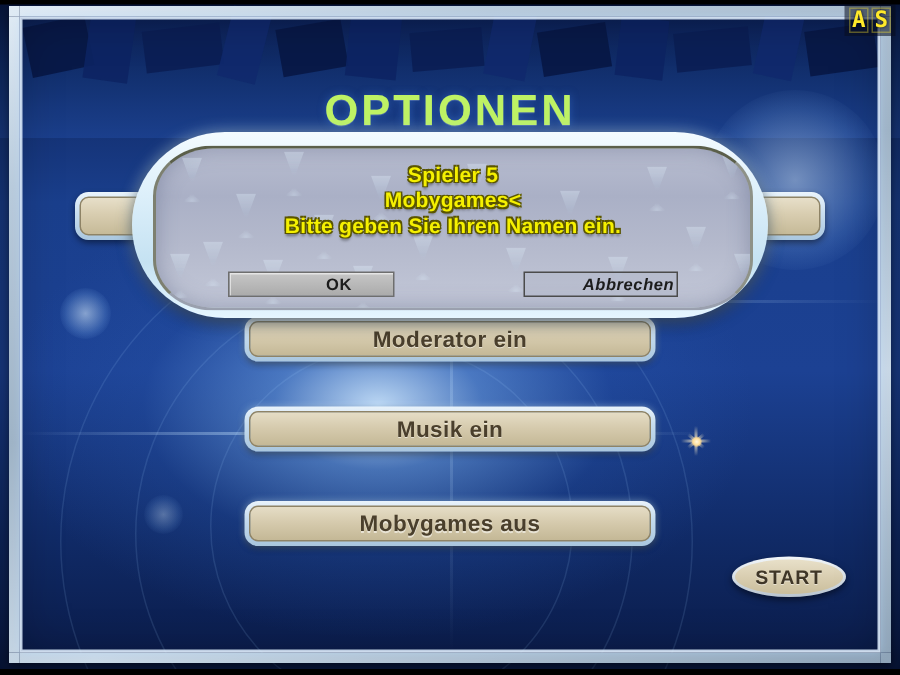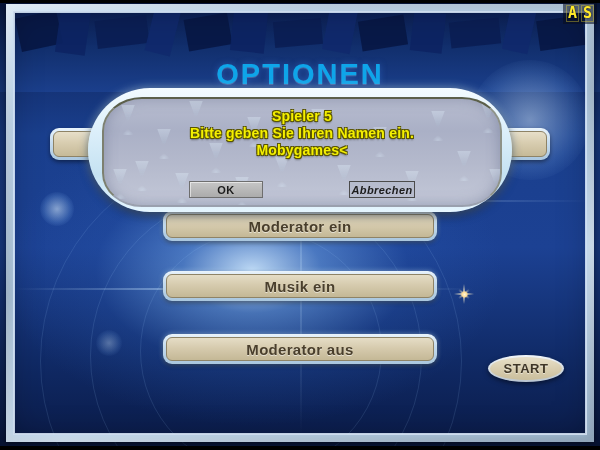--- a/index.html
+++ b/index.html
@@ -77,21 +77,21 @@
   .frame-shadow{
     position:absolute;left:0;top:0;right:0;bottom:0;
     box-shadow:inset 0 0 40px rgba(0,0,0,.45);
     pointer-events:none;
   }
 
   
   #title{
     position:absolute;left:0;right:0;top:58px;text-align:center;
     font-size:29px;font-weight:bold;letter-spacing:2px;
-    color:#0ea5e9;
+    color:#bef264;
     text-shadow:0 1px 0 rgba(255,255,255,.18), 0 0 6px rgba(60,120,220,.5);
     font-family:"Liberation Sans", sans-serif;
   }
 
   
   .opt-btn{
     position:absolute;left:163px;width:274px;height:30px;
     border-radius:9px;
     background:linear-gradient(180deg,#e9f3fb 0%,#c6dcee 40%,#a9c6de 100%);
     box-shadow:0 2px 4px rgba(0,0,0,.45), 0 0 5px rgba(190,225,255,.55);
@@ -127,21 +127,21 @@
   #btn-players .lbl{
     font-size:15px;font-weight:bold;color:#4a3f2c;
     text-shadow:0 1px 0 rgba(255,255,255,.5);
   }
 
   
   .pill{
     position:absolute;width:76px;height:27px;border-radius:50%;
     background:linear-gradient(180deg,#f2f6f9 0%,#d7dfe6 50%,#b9c4cf 100%);
     box-shadow:0 2px 5px rgba(0,0,0,.5);
-    padding:2px;box-sizing:border-box;
+    padding:2px;box-sizing:border-box;margin-top:16px;
   }
   .pill .face{
     width:100%;height:100%;border-radius:50%;
     background:linear-gradient(180deg,#e8e0c9 0%,#d9ceb1 50%,#cabe9c 100%);
     display:flex;align-items:center;justify-content:center;
   }
   .pill .lbl{
     font-size:13px;font-weight:bold;color:#3f3627;letter-spacing:.5px;
     text-shadow:0 1px 0 rgba(255,255,255,.5);
   }
@@ -187,21 +187,21 @@
     font-family:"Liberation Sans", sans-serif;
   }
   #dlg-buttons{
     position:absolute;left:0;right:0;bottom:7px;z-index:2;
     display:flex;justify-content:center;gap:86px;
   }
   .dlg-btn{
     font-size:11px;font-weight:bold;color:#1c1c1c;
     font-family:"Liberation Sans", sans-serif;
     letter-spacing:.4px;
-    display:flex;align-items:center;justify-content:center;
+    display:flex;align-items:center;justify-content:center;padding-left:37px;
   }
   #btn-ok{
     width:72px;height:15px;
     background:linear-gradient(180deg,#c6c6c6 0%,#ababab 100%);
     border:1px solid #6e6e6e;
     box-shadow:inset 1px 1px 0 rgba(255,255,255,.55);
   }
   #btn-cancel{
     width:64px;height:15px;
     background:rgba(176,181,198,.35);
@@ -281,21 +281,21 @@
   </div>
 
   <div class="opt-btn" style="top:271px;">
     <div class="face">
       <span class="lbl">Musik ein</span>
     </div>
   </div>
 
   <div class="opt-btn" style="top:334px;">
     <div class="face">
-      <span class="lbl">Moderator aus</span>
+      <span class="lbl">Mobygames aus</span>
     </div>
   </div>
 
   <div class="pill" style="left:488px;top:355px;">
     <div class="face">
       <span class="lbl">START</span>
     </div>
   </div>
 
   <div class="frame-shadow"></div>
@@ -319,22 +319,22 @@
       <div class="goblet" style="left:300px;top:72px;"></div>
       <div class="goblet" style="left:326px;top:12px;"></div>
       <div class="goblet" style="left:352px;top:52px;"></div>
       <div class="goblet" style="left:376px;top:4px;"></div>
       <div class="goblet" style="left:384px;top:70px;"></div>
       <div class="goblet" style="left:8px;top:70px;"></div>
       <div class="goblet" style="left:130px;top:78px;"></div>
 
       <div id="dlg-text">
         <div>Spieler 5</div>
+        <div>Mobygames&lt;</div>
         <div>Bitte geben Sie Ihren Namen ein.</div>
-        <div>Mobygames&lt;</div>
       </div>
 
       <div id="dlg-buttons">
         <div class="dlg-btn" id="btn-ok">
           <span>OK</span>
         </div>
         <div class="dlg-btn" id="btn-cancel">
           <span>Abbrechen</span>
         </div>
       </div>

